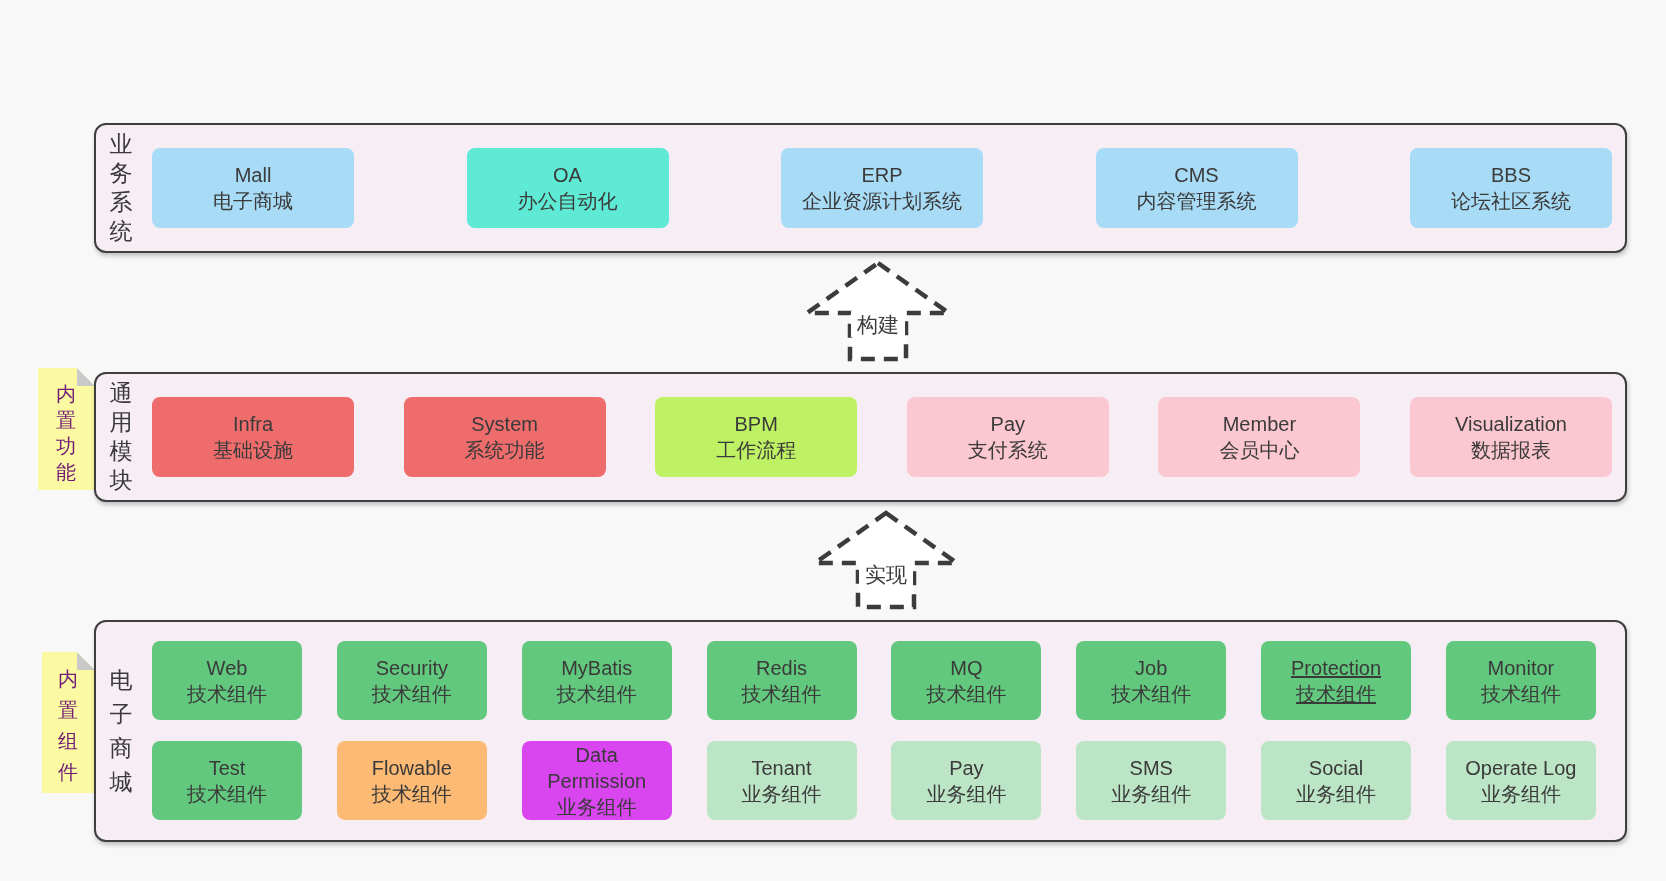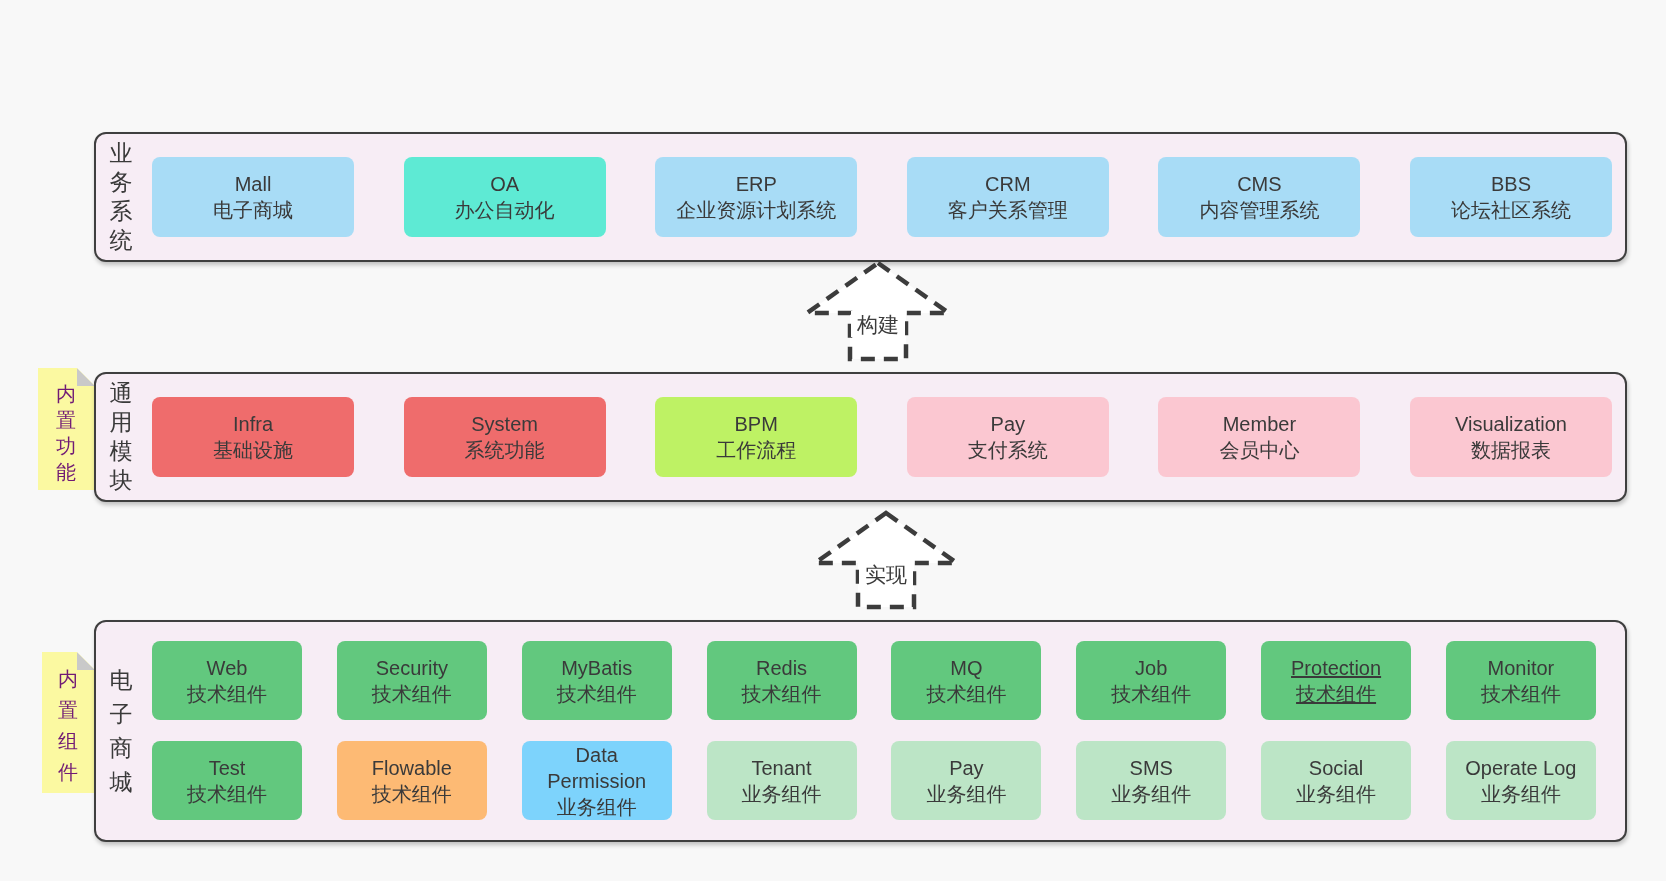--- a/index.html
+++ b/index.html
@@ -9,21 +9,21 @@
     font-family:"Liberation Sans","DejaVu Sans",sans-serif;
     color:#3a3a3a;
   }
   
   .layer{
     position:absolute;left:94px;width:1533px;box-sizing:border-box;
     background:#f7edf5;border:2px solid #3f3f3f;border-radius:12px;
     box-shadow:1px 3px 4px rgba(0,0,0,0.22);
     z-index:1;
   }
-  .layer-1{top:123px;height:130px;margin-top:9px;}
+  .layer-1{top:123px;height:130px;}
   .layer-2{top:372px;height:130px;}
   .layer-3{top:620px;height:222px;}
   .layer-label{
     position:absolute;left:12px;top:50%;transform:translateY(-50%);
     width:26px;font-size:23px;line-height:29px;color:#3a3a3a;
     word-break:break-all;text-align:center;
   }
   .layer-3 .layer-label{line-height:34px;}
   
   .rows{position:absolute;display:flex;flex-direction:column;}
@@ -65,22 +65,20 @@
 <div class="layer layer-1">
   <div class="layer-label">业务系统</div>
   <div class="rows">
       <div class="row">
         <div class="box" style="background: rgb(168, 220, 246);">Mall
 电子商城</div>
         <div class="box" style="background: #5eead4;">OA
 办公自动化</div>
         <div class="box" style="background: rgb(168, 220, 246);">ERP
 企业资源计划系统</div>
-        <div class="box" style="background: rgb(168, 220, 246);">CRM
-客户关系管理</div>
         <div class="box" style="background: rgb(168, 220, 246);">CMS
 内容管理系统</div>
         <div class="box" style="background: rgb(168, 220, 246);">BBS
 论坛社区系统</div>
       </div>
     </div>
 </div>
 
 <svg class="arrow arrow-1" width="152" height="106" viewBox="0 0 152 106">
   <polygon points="76,5 147,55 104,55 104,101 48,101 48,55 5,55"></polygon>
@@ -133,21 +131,21 @@
         <div class="box" style="background: rgb(98, 200, 126); text-decoration: underline;">Protection
 技术组件</div>
         <div class="box" style="background: rgb(98, 200, 126);">Monitor
 技术组件</div>
       </div>
       <div class="row">
         <div class="box" style="background: rgb(98, 200, 126);">Test
 技术组件</div>
         <div class="box" style="background: #fdba74;">Flowable
 技术组件</div>
-        <div class="box" style="background: #7dd3fc;">Data Permission
+        <div class="box" style="background: #d946ef;">Data Permission
 业务组件</div>
         <div class="box" style="background: rgb(188, 229, 198);">Tenant
 业务组件</div>
         <div class="box" style="background: rgb(188, 229, 198);">Pay
 业务组件</div>
         <div class="box" style="background: rgb(188, 229, 198);">SMS
 业务组件</div>
         <div class="box" style="background: rgb(188, 229, 198);">Social
 业务组件</div>
         <div class="box" style="background: rgb(188, 229, 198);">Operate Log

